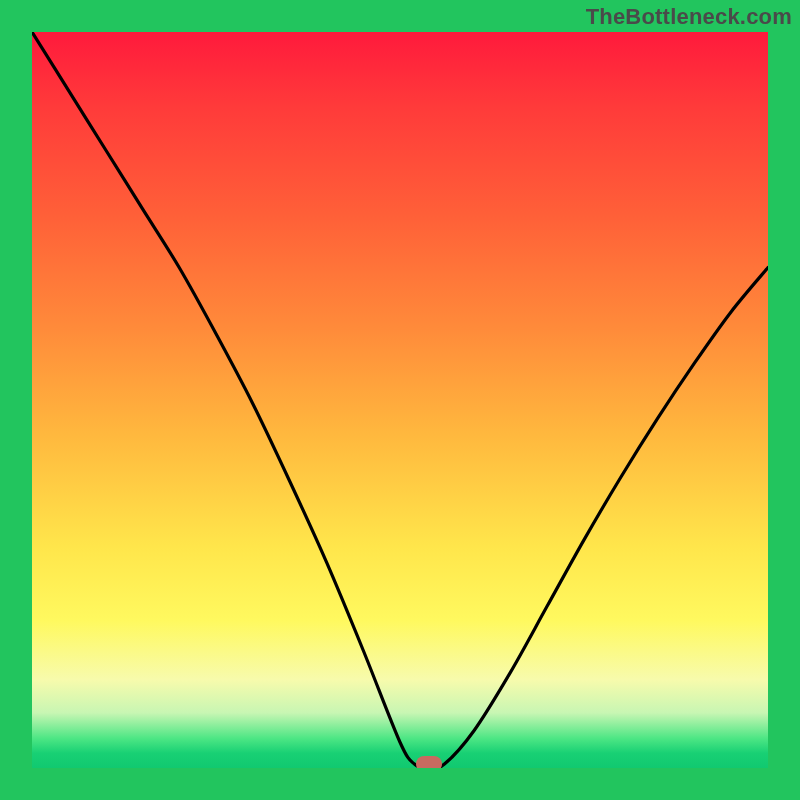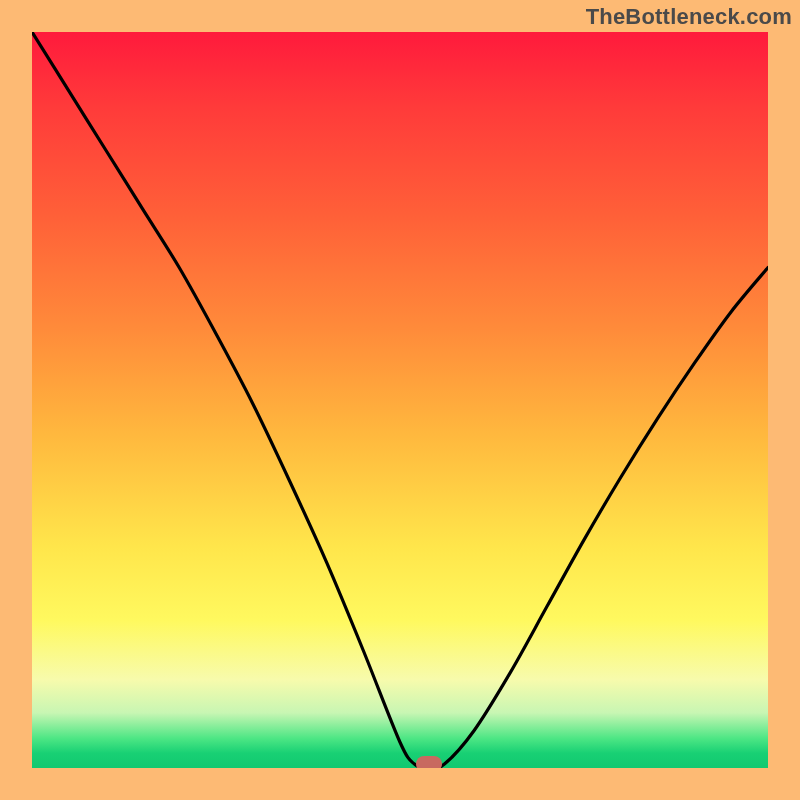--- a/index.html
+++ b/index.html
@@ -10,21 +10,21 @@
     background: #000;
     overflow: hidden;
     font-family: Arial, Helvetica, sans-serif;
   }
   .frame {
     position: absolute;
     top: 0;
     left: 0;
     width: 800px;
     height: 800px;
-    background: #fdba74;
+    background: #22c55e;
   }
   .watermark {
     position: absolute;
     top: 4px;
     right: 8px;
     color: #4a4a4a;
     font-size: 22px;
     font-weight: 600;
     letter-spacing: 0.2px;
     z-index: 10;

